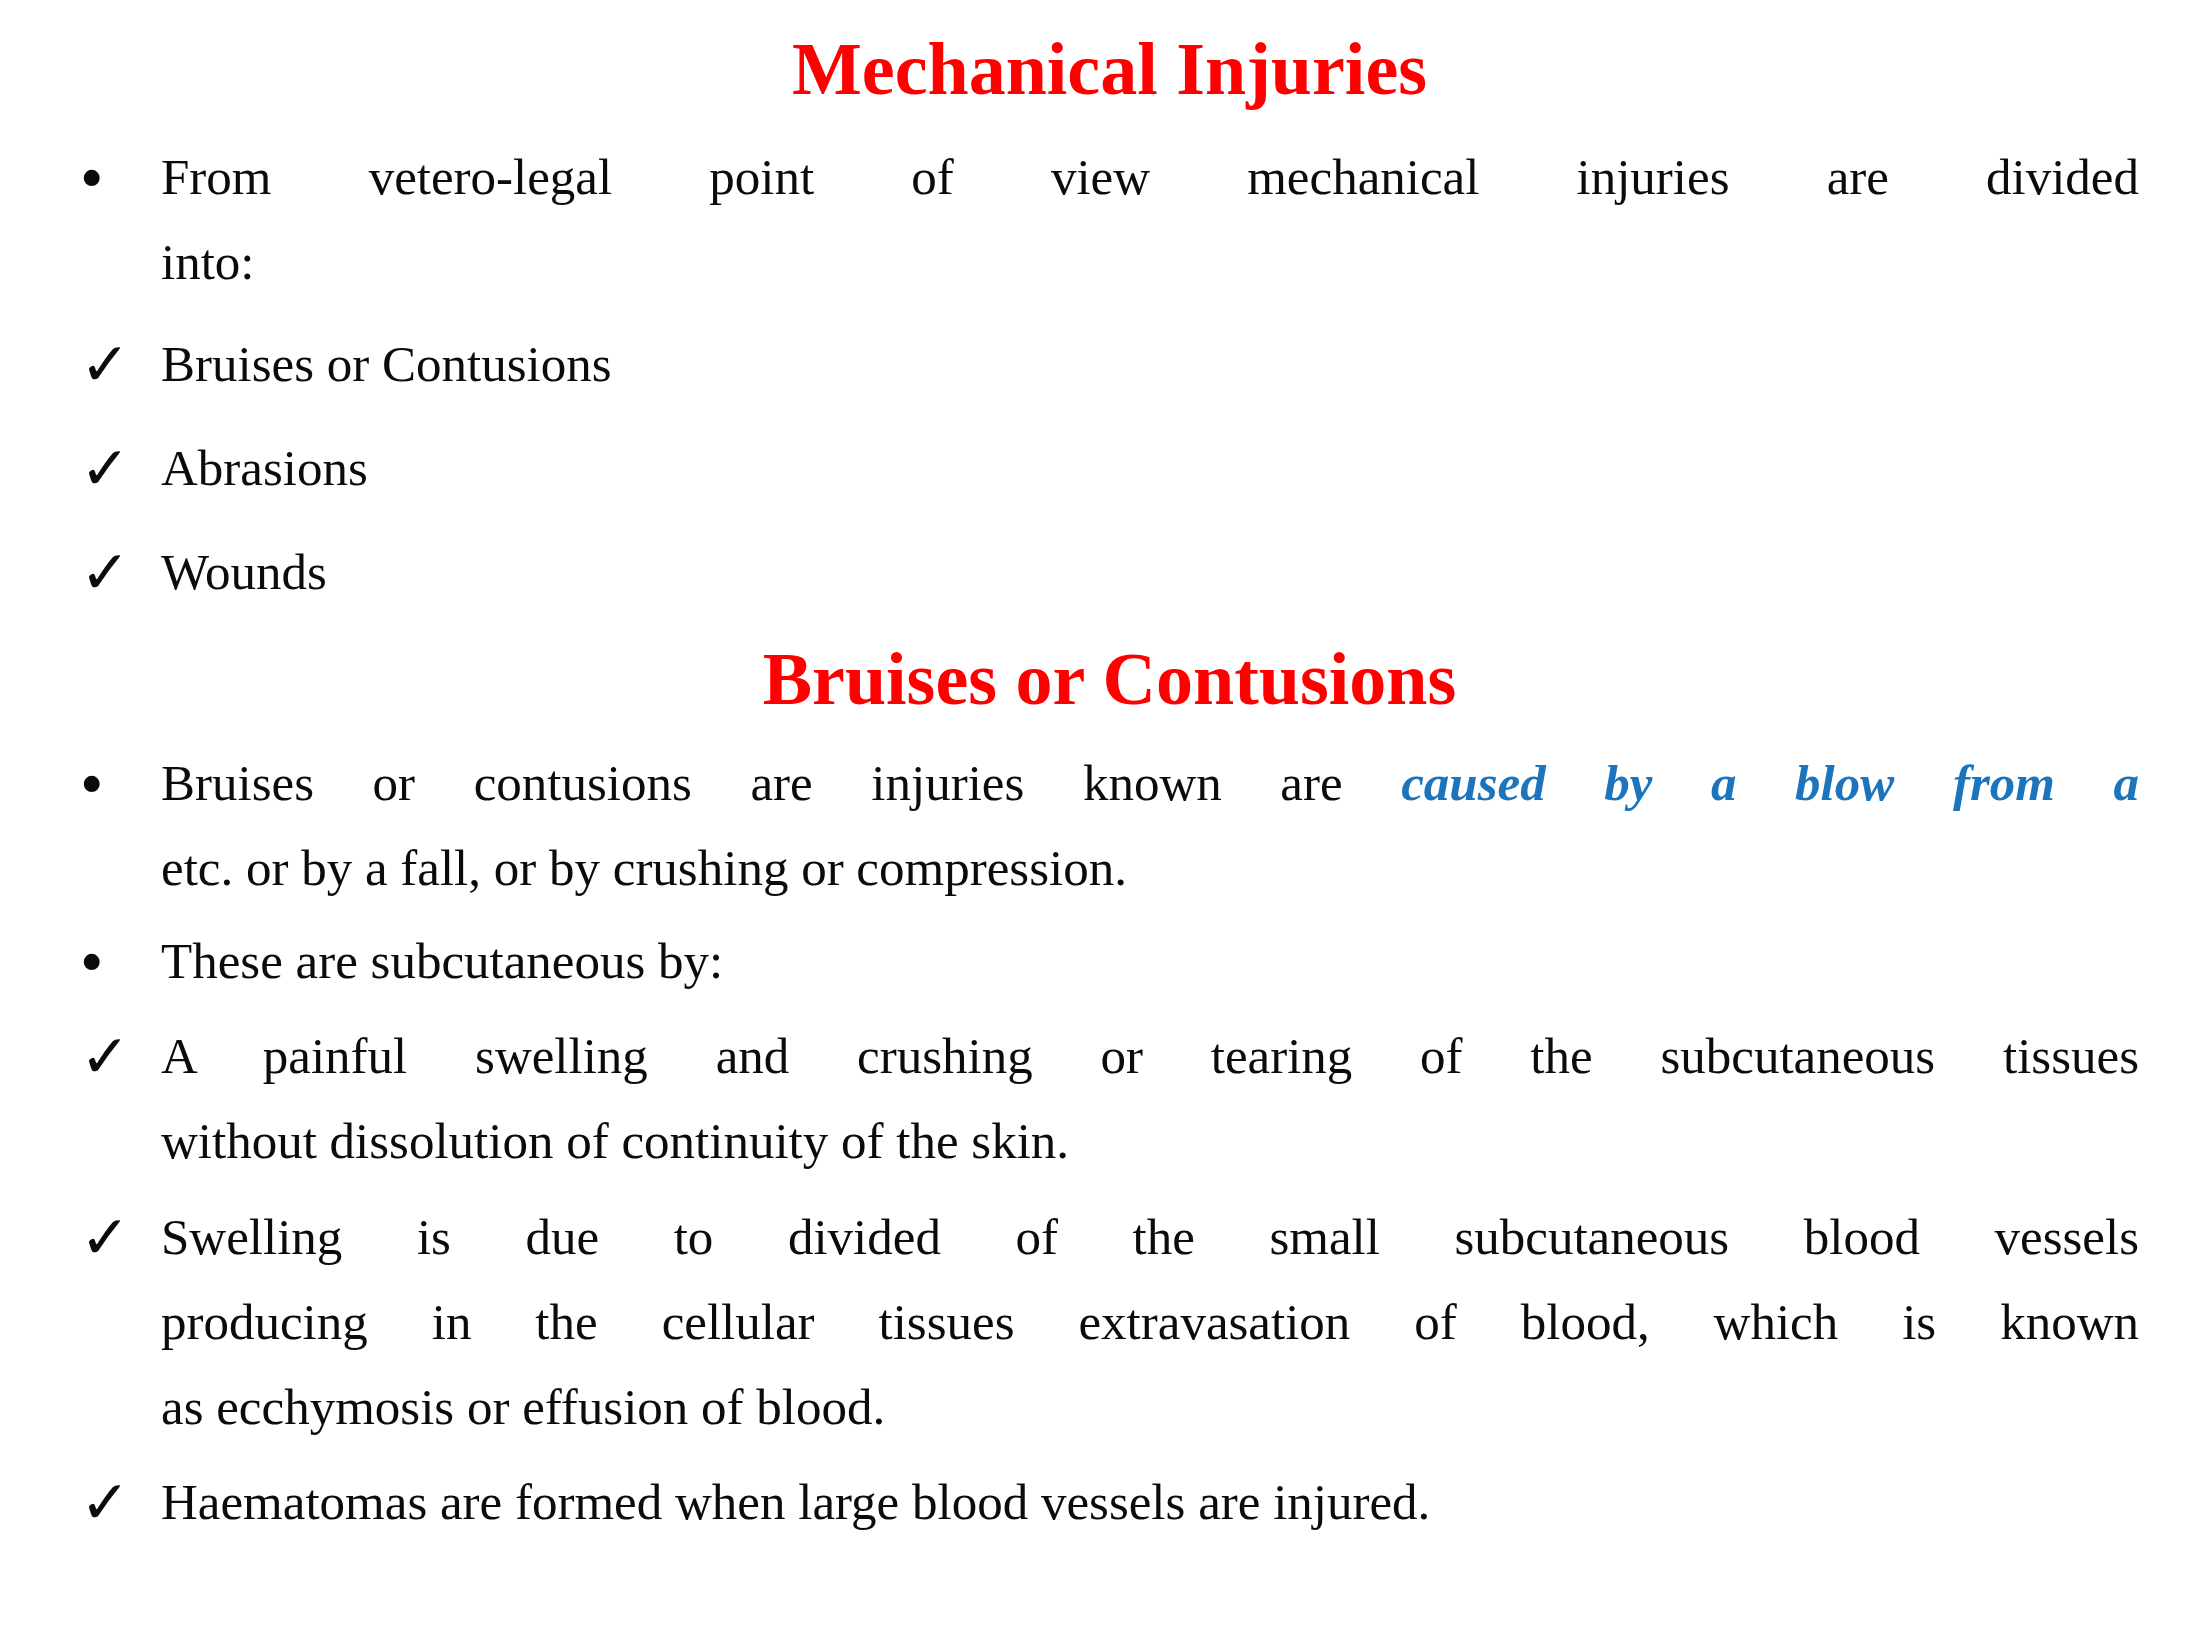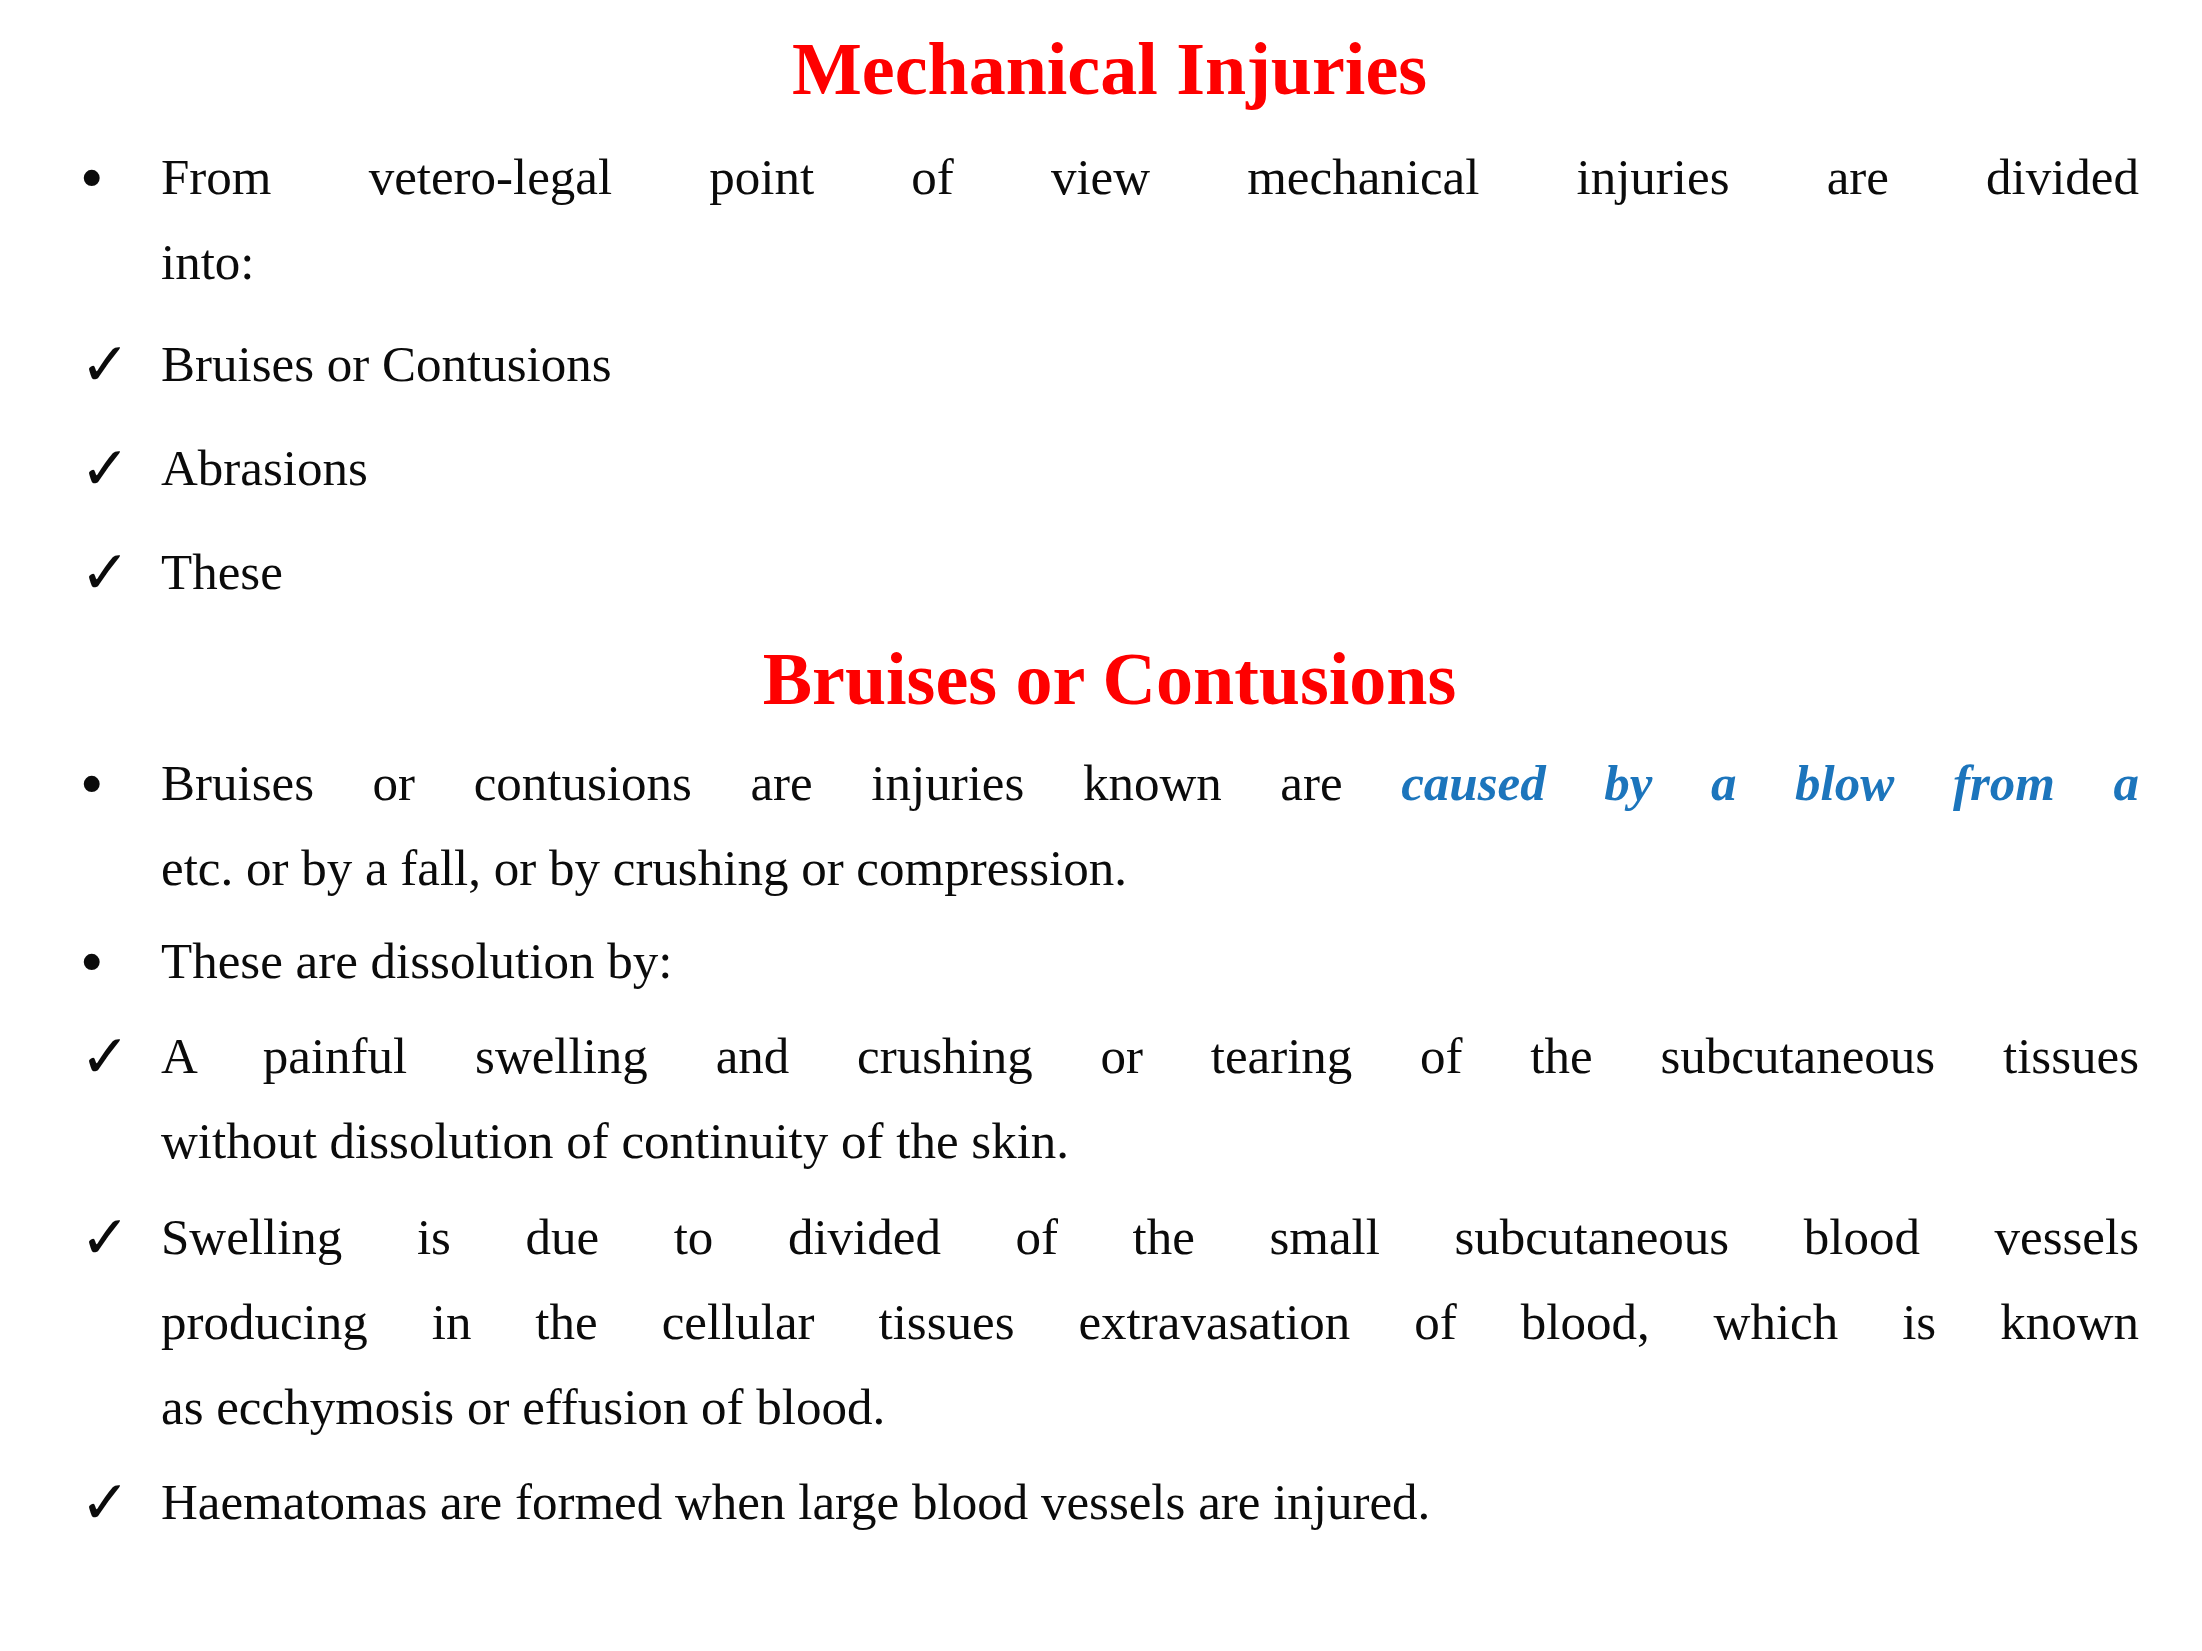--- a/index.html
+++ b/index.html
@@ -72,38 +72,38 @@
   <div class="row type-item">
     <div class="marker check">✓</div>
     <div class="lines">
       <div class="line">Abrasions</div>
     </div>
   </div>
 
   <div class="row type-item">
     <div class="marker check">✓</div>
     <div class="lines">
-      <div class="line">These</div>
+      <div class="line">Wounds</div>
     </div>
   </div>
 
   <div class="heading heading2-block">Bruises or Contusions</div>
 
   <div class="row definition">
     <div class="marker">•</div>
     <div class="lines">
       <div class="line just"><span>Bruises or contusions are injuries known are </span><span class="blue">caused by a blow from a</span></div>
       <div class="line">etc. or by a fall, or by crushing or compression.</div>
     </div>
   </div>
 
   <div class="row accompanied">
     <div class="marker">•</div>
     <div class="lines">
-      <div class="line">These are dissolution by:</div>
+      <div class="line">These are subcutaneous by:</div>
     </div>
   </div>
 
   <div class="row finding">
     <div class="marker check">✓</div>
     <div class="lines">
       <div class="line just">A painful swelling and crushing or tearing of the subcutaneous tissues</div>
       <div class="line">without dissolution of continuity of the skin.</div>
     </div>
   </div>

